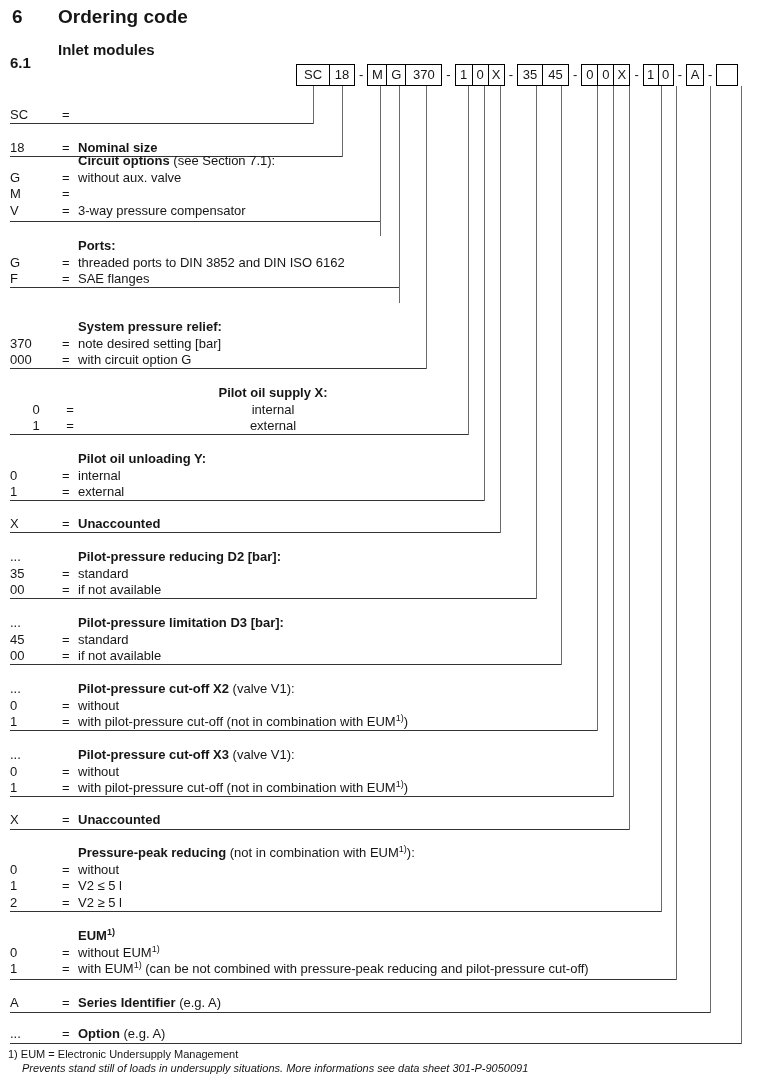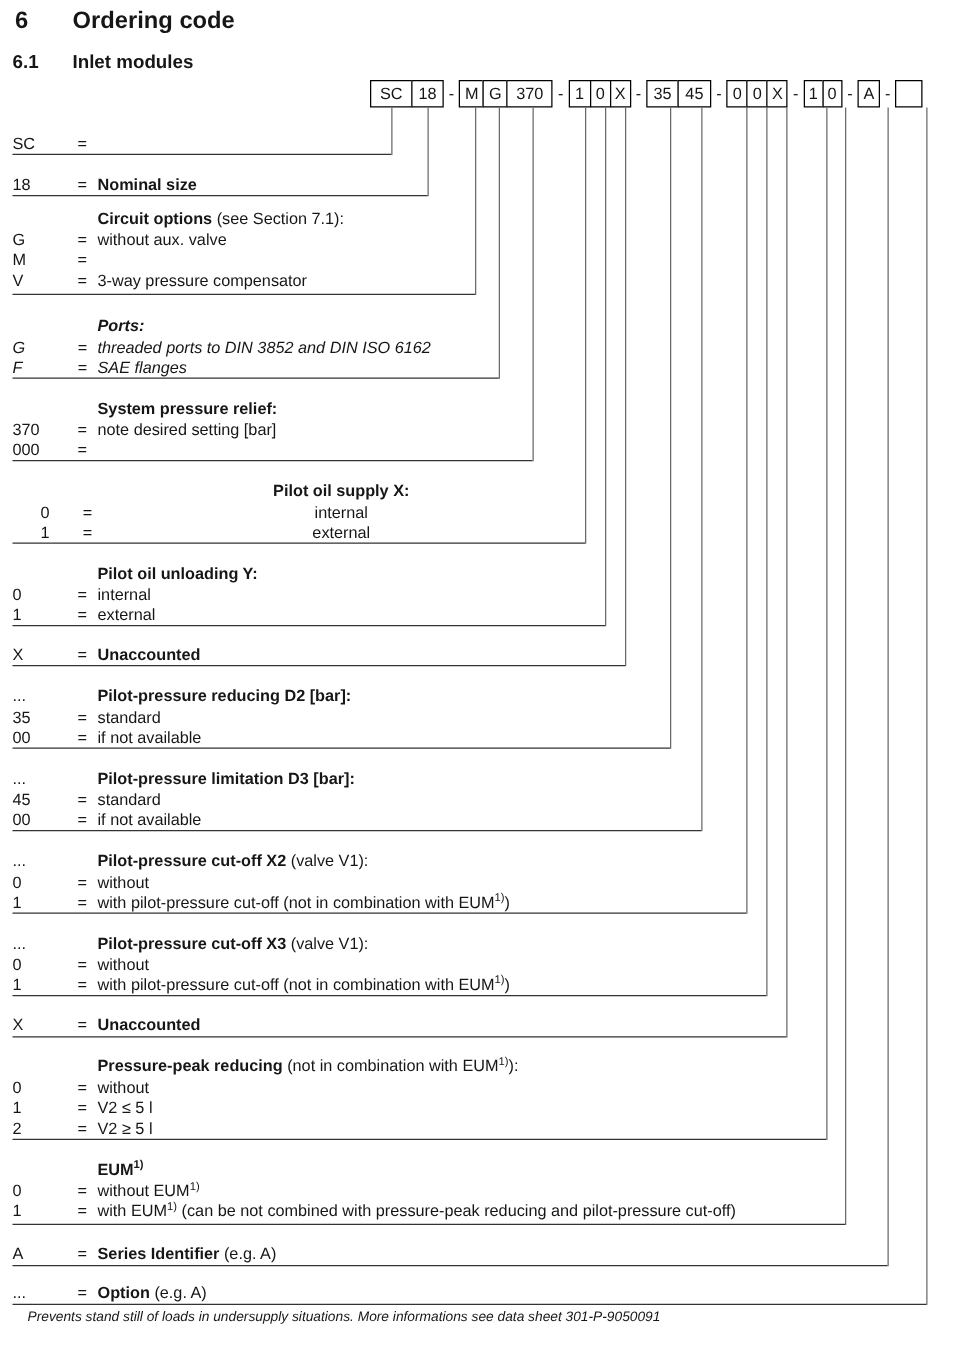--- a/index.html
+++ b/index.html
@@ -3,21 +3,21 @@
 <meta charset="utf-8">
 <style>
   html,body{margin:0;padding:0;background:#fff;}
   .page{
     position:relative;width:773px;height:1086px;background:#fff;
     font-family:"Liberation Sans","DejaVu Sans",sans-serif;color:#161616;overflow:hidden;
   }
   .h1{position:absolute;left:12px;top:6px;font-size:19px;font-weight:bold;display:flex;}
   .h1 .num{width:46px;flex:none;}
   .h2{position:absolute;left:10px;top:41px;font-size:15px;font-weight:bold;display:flex;}
-  .h2 .num{width:48px;flex:none;}
+  .h2 .num{width:48px;flex:none;margin-top:13px;}
   .code-row{position:absolute;left:296px;top:64px;display:flex;height:22px;}
   .cgroup{display:flex;}
   .cbox{
     box-sizing:border-box;border:1px solid #000;height:22px;line-height:20px;
     text-align:center;font-size:13px;background:#fff;flex:none;
   }
   .cbox + .cbox{margin-left:-1px;}
   .chy{align-self:center;margin:0 4px;font-size:13px;line-height:22px;}
   .vline{position:absolute;width:1px;background:#6a6a6a;}
   .section{
@@ -114,42 +114,42 @@
           <span class="c2">=</span>
         </div>
       </div>
       <div class="section" style="top: 136px; height: 21px; width: 332px;">
         <div class="srow">
           <span class="c1">18</span>
           <span class="c2">=</span>
           <span class="c3"><span class="b">Nominal size</span></span>
         </div>
       </div>
-      <div class="section" style="top: 163px; height: 73px; width: 370px;">
+      <div class="section" style="top: 149px; height: 73px; width: 370px;">
         <div class="srow">
           <span class="c1"></span>
           <span class="c2"></span>
           <span class="c3"><span class="b">Circuit options</span> (see Section 7.1):</span>
         </div>
         <div class="srow">
           <span class="c1">G</span>
           <span class="c2">=</span>
           <span class="c3">without aux. valve</span>
         </div>
         <div class="srow">
           <span class="c1">M</span>
           <span class="c2">=</span>
         </div>
         <div class="srow">
           <span class="c1">V</span>
           <span class="c2">=</span>
           <span class="c3">3-way pressure compensator</span>
         </div>
       </div>
-      <div class="section" style="top: 249px; height: 54px; width: 389px; font-style: italic;">
+      <div class="section" style="top: 234px; height: 54px; width: 389px;">
         <div class="srow">
           <span class="c1"></span>
           <span class="c2"></span>
           <span class="c3"><span class="b">Ports:</span></span>
         </div>
         <div class="srow">
           <span class="c1">G</span>
           <span class="c2">=</span>
           <span class="c3">threaded ports to DIN 3852 and DIN ISO 6162</span>
         </div>
@@ -166,20 +166,21 @@
           <span class="c3"><span class="b">System pressure relief:</span></span>
         </div>
         <div class="srow">
           <span class="c1">370</span>
           <span class="c2">=</span>
           <span class="c3">note desired setting [bar]</span>
         </div>
         <div class="srow">
           <span class="c1">000</span>
           <span class="c2">=</span>
+          <span class="c3">with circuit option G</span>
         </div>
       </div>
       <div class="section" style="top: 381px; height: 54px; width: 458px; text-align: center;">
         <div class="srow">
           <span class="c1"></span>
           <span class="c2"></span>
           <span class="c3"><span class="b">Pilot oil supply X:</span></span>
         </div>
         <div class="srow">
           <span class="c1">0</span>
@@ -340,15 +341,16 @@
       <div class="section" style="top: 1022px; height: 22px; width: 731px;">
         <div class="srow">
           <span class="c1">...</span>
           <span class="c2">=</span>
           <span class="c3"><span class="b">Option</span> (e.g. A)</span>
         </div>
       </div>
     </div>
 
   <div class="footnote">
+    <div>1) EUM = Electronic Undersupply Management</div>
     <div class="fn2">Prevents stand still of loads in undersupply situations. More informations see data sheet 301-P-9050091</div>
   </div>
 </div>
 
 </body></html>

